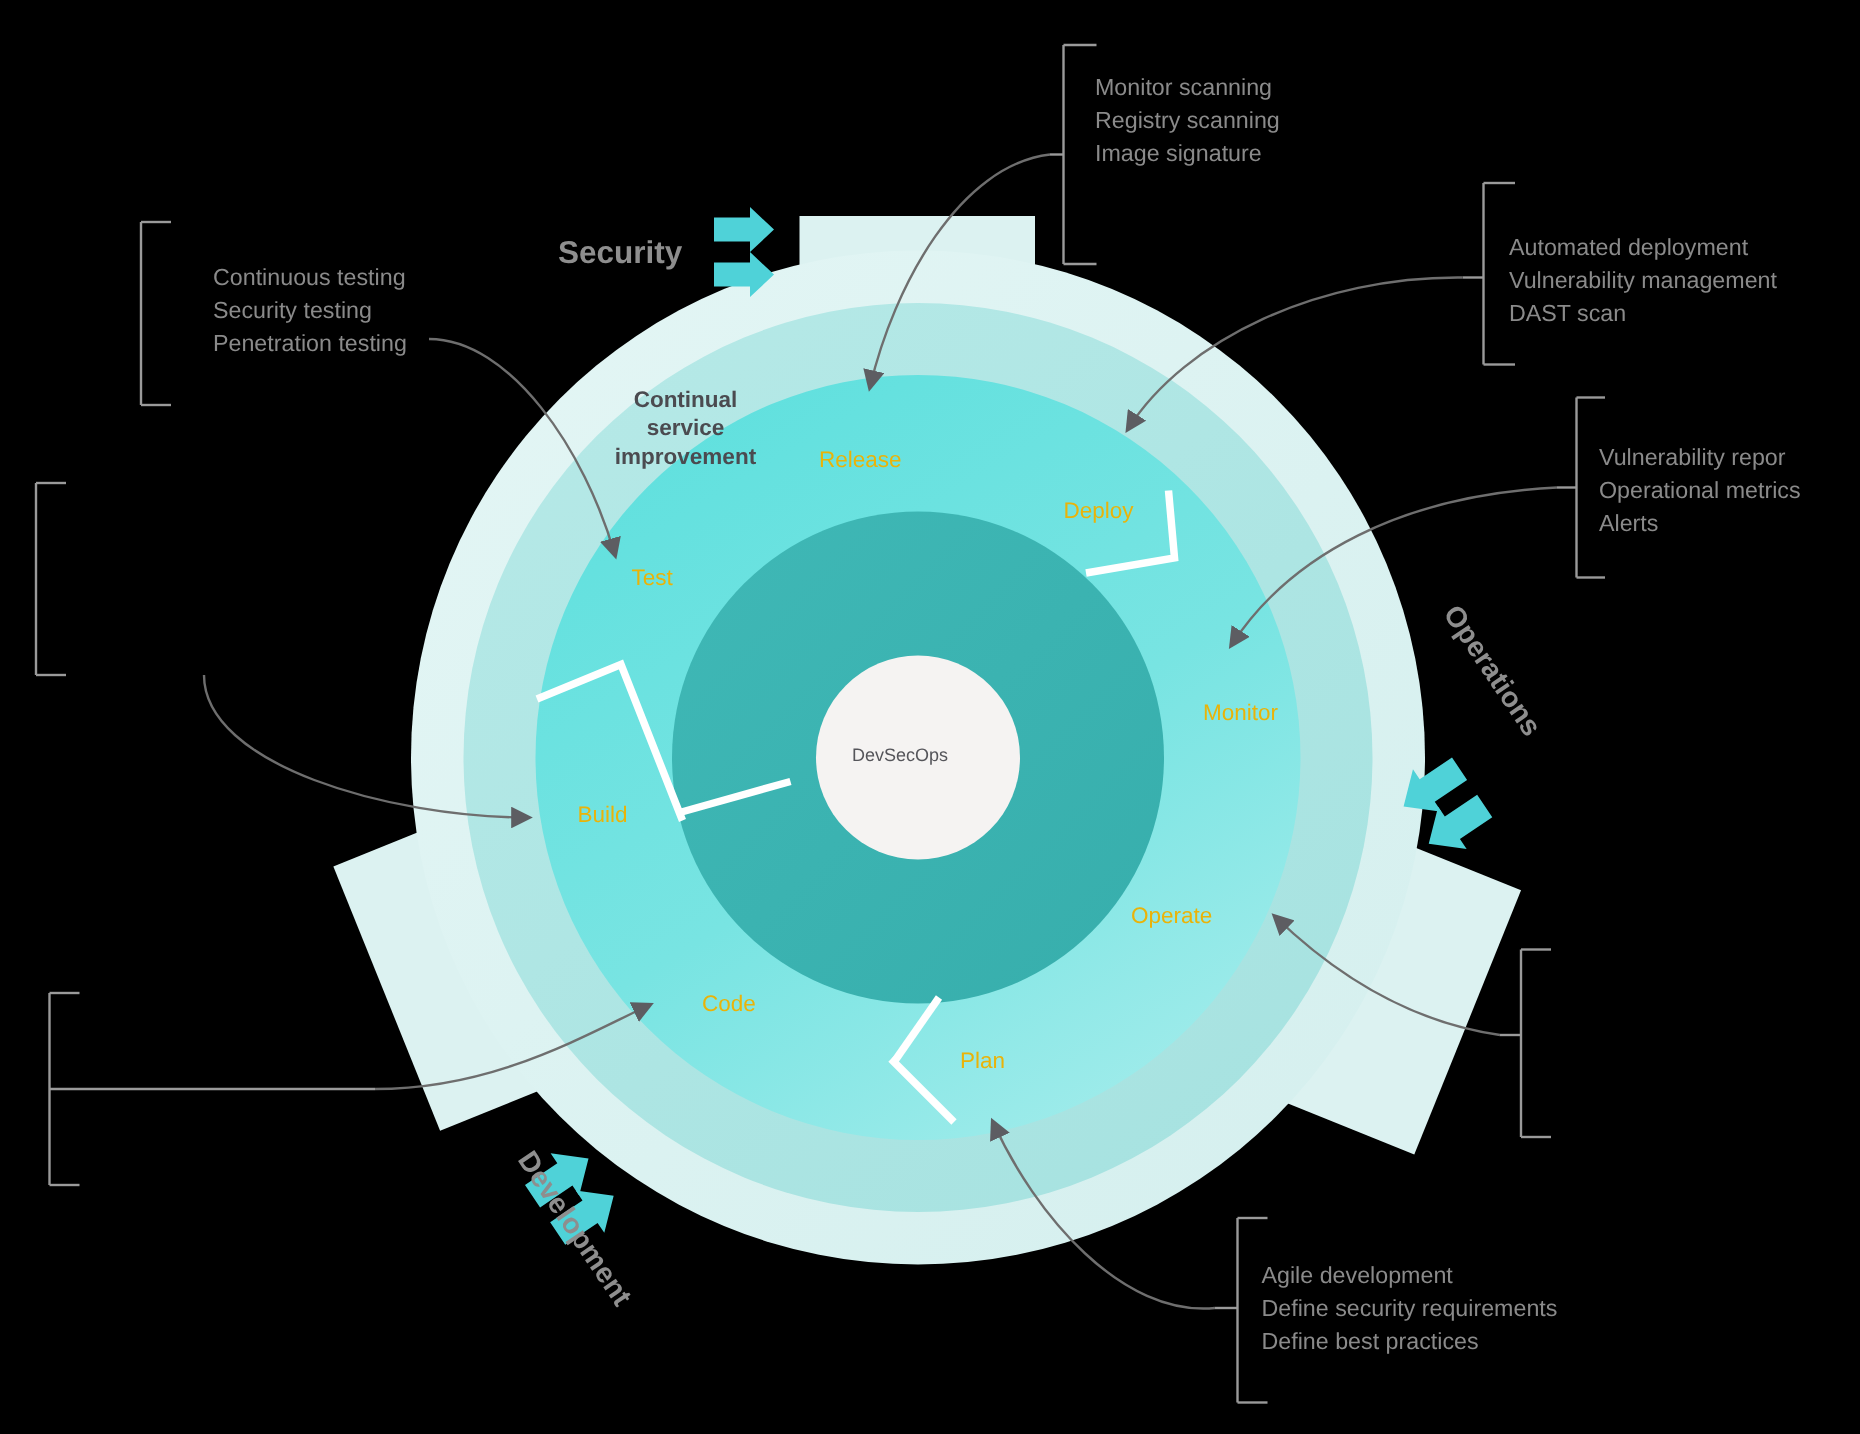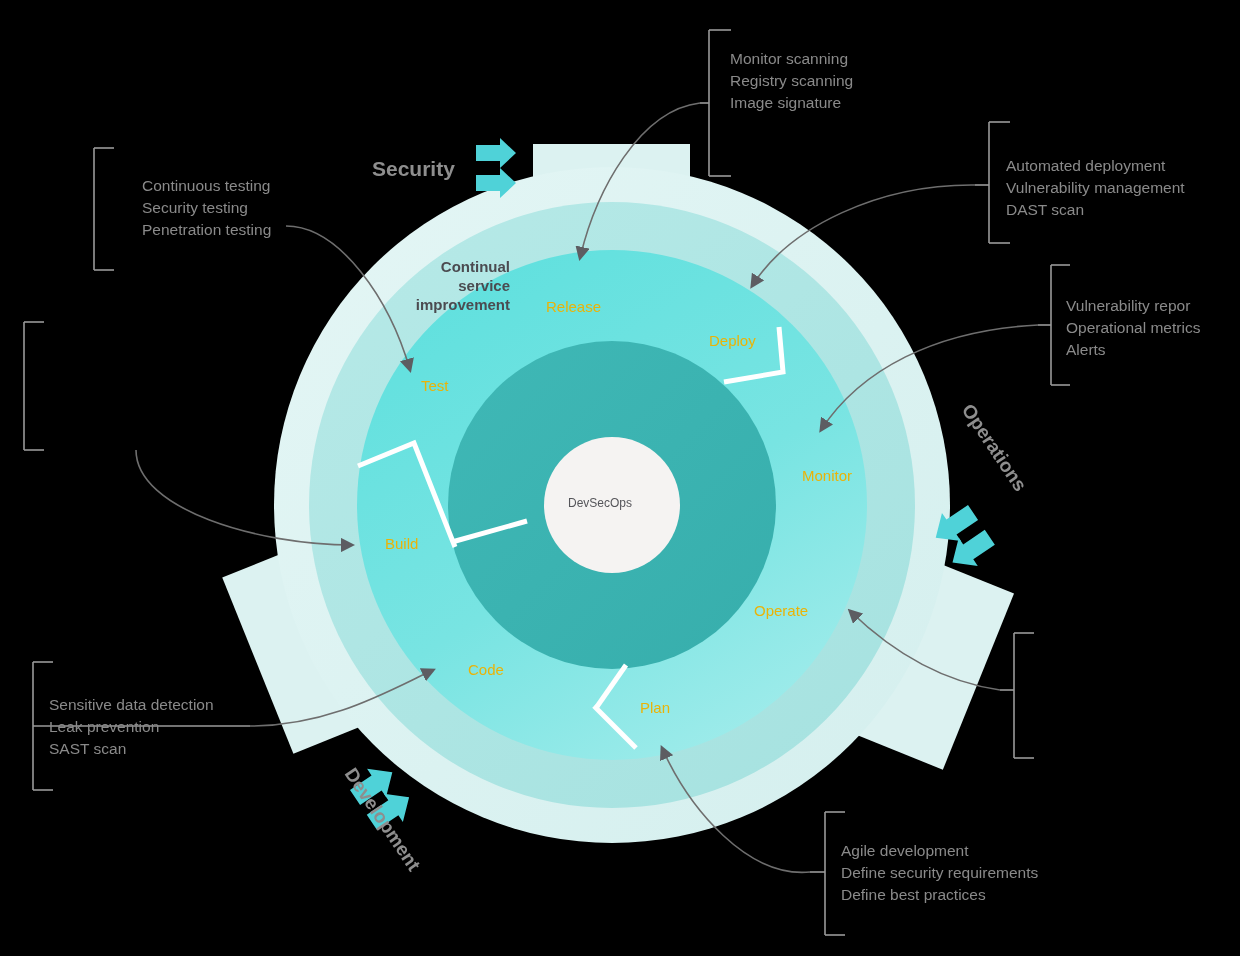--- a/index.html
+++ b/index.html
@@ -5,21 +5,21 @@
   html,body{margin:0;padding:0;background:#000;}
   body{width:1240px;height:956px;position:relative;overflow:hidden;
        font-family:"Liberation Sans","DejaVu Sans",sans-serif;}
   .stage{position:absolute;left:0;top:0;width:1240px;height:956px;}
   svg.canvas{position:absolute;left:0;top:0;width:1240px;height:956px;display:block;}
 
   .callout{position:absolute;color:#8a8a8a;font-size:15.5px;line-height:22px;white-space:nowrap;}
   .callout div{pointer-events:none;}
 
   .ringlabel{position:absolute;color:#eab308;font-size:15px;white-space:nowrap;}
-  .ringlabel.bold{font-weight:bold;color:#4b4b50;text-align:right;line-height:19px;}
+  .ringlabel.bold{font-weight:bold;color:#4b4b50;text-align:center;line-height:19px;}
 
   .bigword{position:absolute;font-weight:bold;color:#8e8e8e;white-space:nowrap;}
   #security-word{font-size:21px;left:372px;top:157px;}
   #operations-word{font-size:19px;left:975px;top:400px;transform:rotate(56deg);transform-origin:0 0;}
   #development-word{font-size:19px;left:358px;top:764px;transform:rotate(56deg);transform-origin:0 0;}
 
   .centerlabel{position:absolute;color:#55555a;font-size:12px;white-space:nowrap;}
 </style>
 </head>
 <body>
@@ -173,25 +173,20 @@
     <div>Alerts</div>
   </div>
 
 
   <div class="callout" style="left:841px;top:840px;">
     <div>Agile development</div>
     <div>Define security requirements</div>
     <div>Define best practices</div>
   </div>
 
-  <div class="callout" style="left:49px;top:694px;">
-    <div>Sensitive data detection</div>
-    <div>Leak prevention</div>
-    <div>SAST scan</div>
-  </div>
 
 
   <div class="callout" style="left:110px;top:175px;margin-left:32px;">
     <div>Continuous testing</div>
     <div>Security testing</div>
     <div>Penetration testing</div>
   </div>
 
 </div>
 

